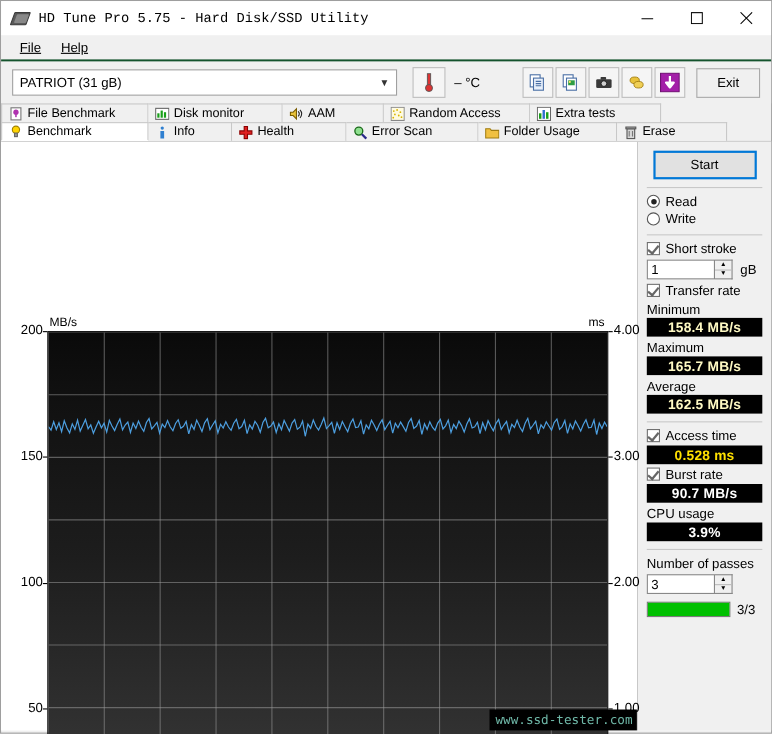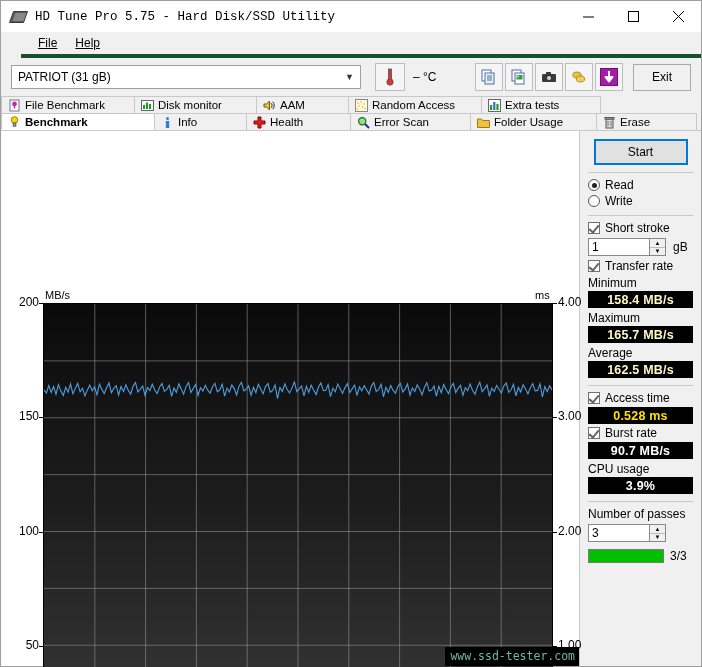--- a/index.html
+++ b/index.html
@@ -17,21 +17,21 @@
      transform:skewX(-20deg);border:1px solid #3a3a3a;border-radius:1px;}
   .title-icon .disk2{position:absolute;left:3px;top:4px;width:11px;height:8px;background:#888;
      transform:skewX(-20deg);border-radius:1px;}
   .title-text{font-size:12.5px;color:#000;}
   .wincontrols{position:absolute;right:0;top:0;height:31px;display:flex;}
   .wc{width:45px;height:31px;display:flex;align-items:center;justify-content:center;}
   .wc svg{display:block;}
 
   
   .menubar{height:22px;background:#f0f0f0;display:flex;align-items:center;padding-left:8px;
-     border-bottom:4px solid #14532d;margin-left:20px;}
+     border-bottom:2px solid #14532d;}
   .menu-item{padding:2px 9px;font-size:12px;}
   .menu-item u{text-decoration:underline;}
 
   
   .toolbar{height:38px;display:flex;align-items:center;padding:0 10px;gap:2px;background:#f0f0f0;}
   .drive-select{
     width:336px;height:22px;background:#fff;border:1px solid #a0a0a0;
     display:flex;align-items:center;justify-content:space-between;padding:0 6px;font-size:12px;
   }
   .chev{font-size:9px;color:#333;}
@@ -256,28 +256,28 @@
           <span class="tabico"><svg width="13" height="13" viewBox="0 0 13 13">
               <rect x="0.5" y="0.5" width="12" height="12" fill="#fff" stroke="#666"></rect>
               <rect x="2" y="6" width="2.2" height="5" fill="#19a019"></rect>
               <rect x="5.2" y="3" width="2.2" height="8" fill="#2f6fd0"></rect>
               <rect x="8.4" y="5" width="2.2" height="6" fill="#19a019"></rect>
             </svg></span>
           <span>Extra tests</span>
         </div>
       </div>
     <div class="tabrow row2" id="tabrow2">
-        <div class="tab active" style="width: 154px; font-weight: bold;">
+        <div class="tab active" style="width: 134px;">
           <span class="tabico"><svg width="13" height="13" viewBox="0 0 13 13">
               <circle cx="6.5" cy="5" r="3.3" fill="#ffd400" stroke="#a08000"></circle>
               <rect x="5.2" y="8" width="2.6" height="3.2" fill="#999" stroke="#666"></rect>
             </svg></span>
           <span>Benchmark</span>
         </div>
-        <div class="tab" style="width: 92px;">
+        <div class="tab" style="width: 76px;">
           <span class="tabico"><svg width="13" height="13" viewBox="0 0 13 13">
               <circle cx="6.5" cy="2.4" r="1.5" fill="#2f7fd0"></circle>
               <path d="M4.8 5 h3.4 v7 h-3.4 z" fill="#2f7fd0"></path>
             </svg></span>
           <span>Info</span>
         </div>
         <div class="tab" style="width: 104px;">
           <span class="tabico"><svg width="13" height="13" viewBox="0 0 13 13">
               <path d="M5 1 h3 v4 h4 v3 h-4 v4 h-3 v-4 h-4 v-3 h4 z" fill="#e02020" stroke="#8a0000"></path>
             </svg></span>

